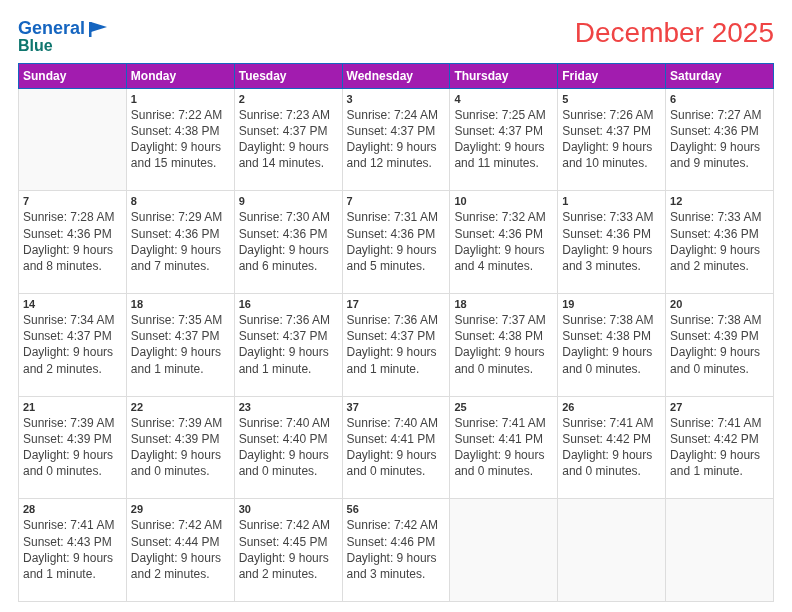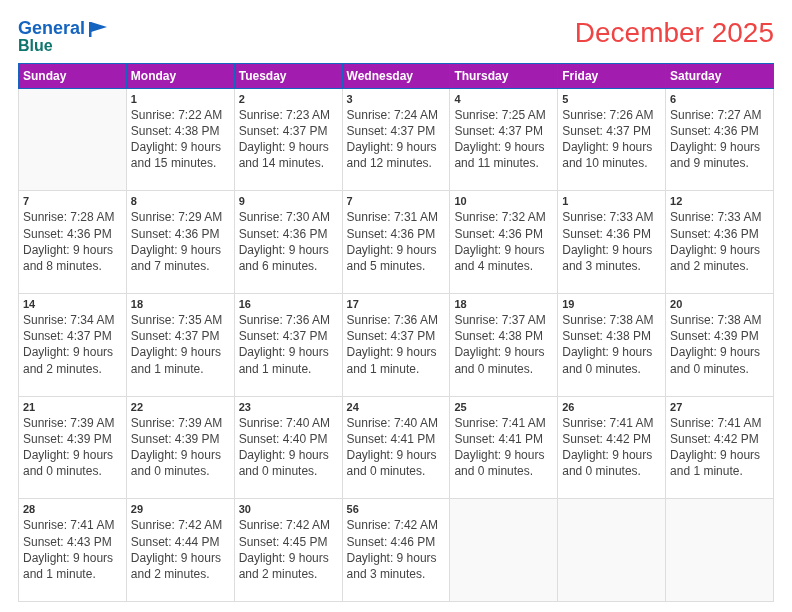--- a/index.html
+++ b/index.html
@@ -230,21 +230,21 @@
           </td>
           <td>
             <span class="day-number">22</span>
             <div class="day-info">Sunrise: 7:39 AM<br>Sunset: 4:39 PM<br>Daylight: 9 hours<br>and 0 minutes.</div>
           </td>
           <td>
             <span class="day-number">23</span>
             <div class="day-info">Sunrise: 7:40 AM<br>Sunset: 4:40 PM<br>Daylight: 9 hours<br>and 0 minutes.</div>
           </td>
           <td>
-            <span class="day-number">24</span>
+            <span class="day-number">37</span>
             <div class="day-info">Sunrise: 7:40 AM<br>Sunset: 4:41 PM<br>Daylight: 9 hours<br>and 0 minutes.</div>
           </td>
           <td>
             <span class="day-number">25</span>
             <div class="day-info">Sunrise: 7:41 AM<br>Sunset: 4:41 PM<br>Daylight: 9 hours<br>and 0 minutes.</div>
           </td>
           <td>
             <span class="day-number">26</span>
             <div class="day-info">Sunrise: 7:41 AM<br>Sunset: 4:42 PM<br>Daylight: 9 hours<br>and 0 minutes.</div>
           </td>

